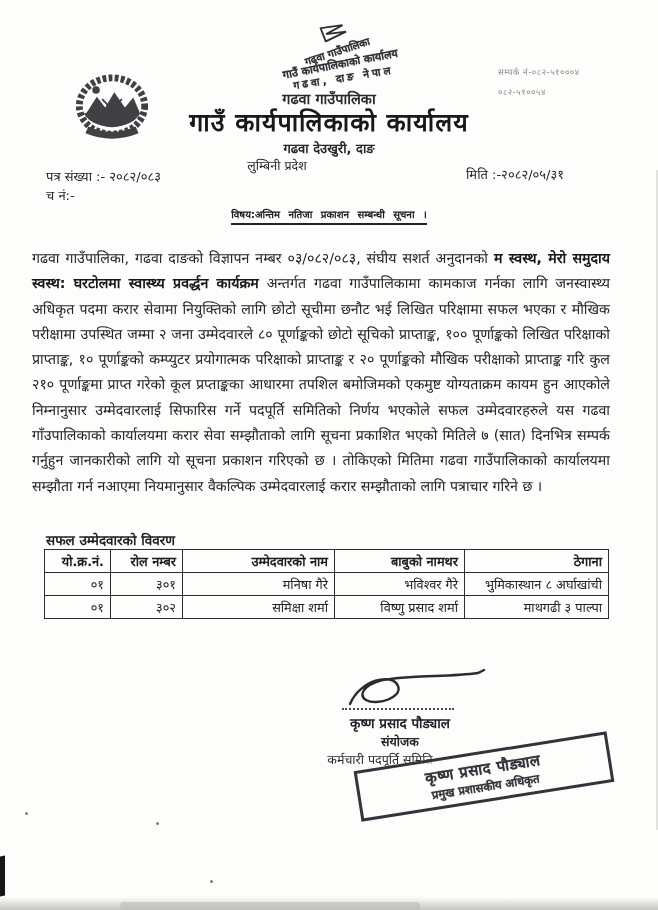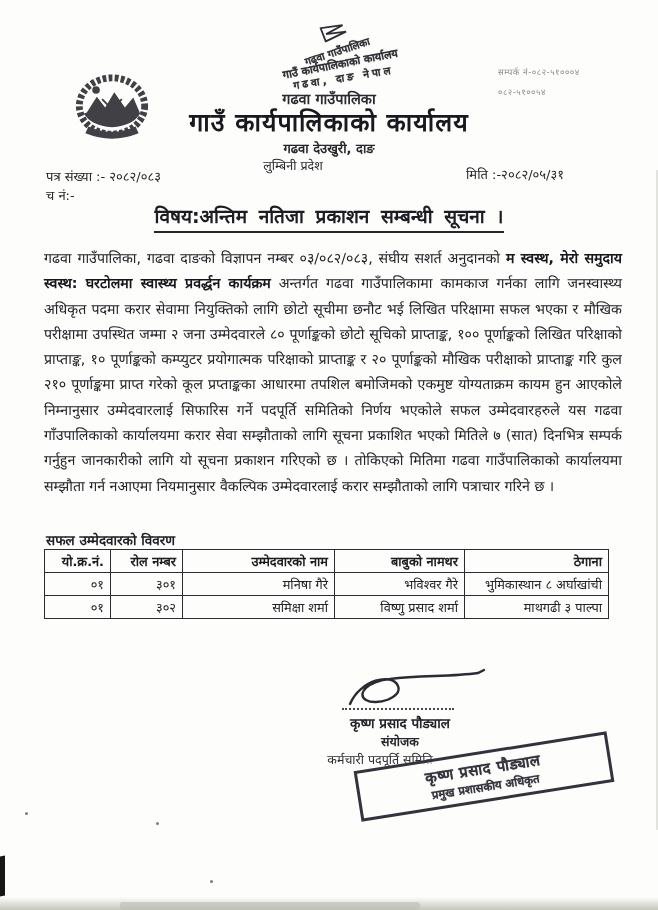--- a/index.html
+++ b/index.html
@@ -17,35 +17,35 @@
     left:243px;top:24px;width:190px;text-align:center;
     transform:rotate(-13deg);color:#2e2e34;font-weight:700;
     text-shadow:0 0 1px rgba(46,46,52,.55);line-height:1.25;
   }
   .top-stamp .l1{font-size:10.5px;transform:rotate(-5deg);display:block;}
   .top-stamp .l2{font-size:11px;transform:rotate(2deg);display:block;}
   .top-stamp .l3{font-size:10.5px;transform:rotate(4deg);display:block;letter-spacing:3px;}
   .letterhead-partial{left:0;top:88px;width:658px;text-align:center;font-size:14.5px;font-weight:700;color:#2a2a30;}
   .office-title{left:0;top:104px;width:658px;text-align:center;font-size:25px;font-weight:700;color:#18181e;letter-spacing:1px;}
   .addr1{left:0;top:139px;width:658px;text-align:center;font-size:13px;font-weight:700;color:#26262c;}
-  .addr2{left:16px;top:157px;width:554px;text-align:center;font-size:12.5px;color:#26262c;}
+  .addr2{left:0;top:157px;width:554px;text-align:center;font-size:12.5px;color:#26262c;}
   .ref-no{left:46px;top:167px;font-size:13px;}
   .disp-no{left:46px;top:186px;font-size:13px;}
   .date{left:466px;top:165px;font-size:13px;}
   
   .subject{
     left:0;top:203px;width:658px;text-align:center;
   }
   .subject span{
-    display:inline-block;font-size:19px;font-weight:700;word-spacing:5px;
+    display:inline-block;font-size:10px;font-weight:700;word-spacing:5px;
     border-bottom:2px solid #24242a;padding-bottom:2px;color:#1c1c22;
   }
   
   .body-para{
-    left:44px;top:246px;width:578px;
+    left:32px;top:246px;width:578px;
     font-size:14.2px;line-height:25.3px;text-align:justify;color:#222228;
   }
   .body-para b{color:#16161c;}
   
   .position-heading{left:46px;top:505px;font-size:15.5px;font-weight:700;
     border-bottom:2px solid #24242a;padding-bottom:1px;color:#1a1a20;}
   .succ-heading{left:46px;top:531px;font-size:13.5px;font-weight:700;color:#1e1e24;}
   table.results{
     position:absolute;left:44px;top:549px;width:564px;
     border-collapse:collapse;table-layout:fixed;font-size:12.8px;color:#222228;

